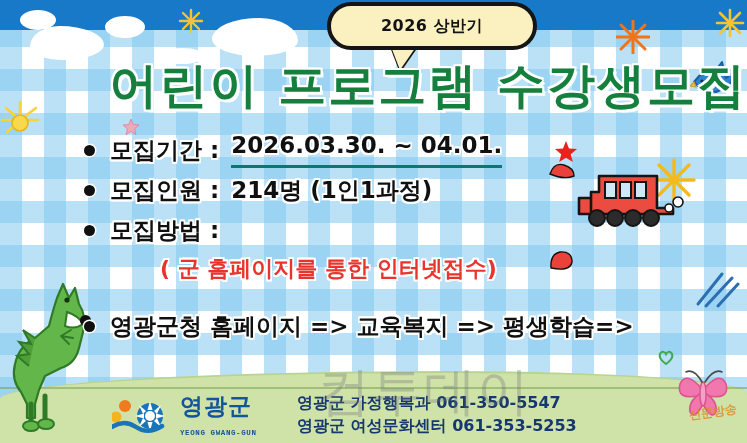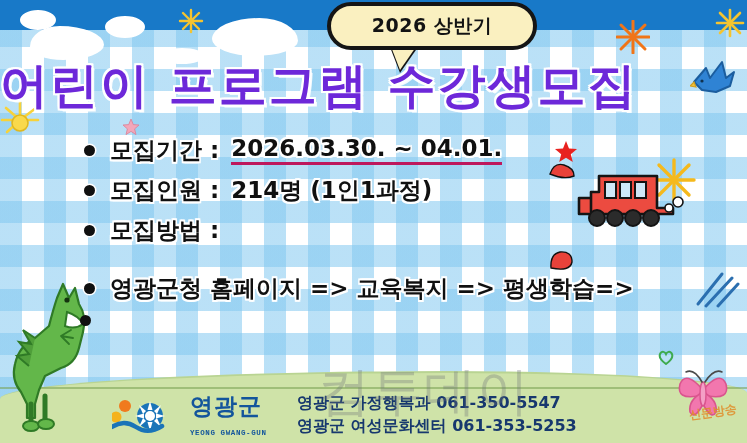--- a/index.html
+++ b/index.html
@@ -97,30 +97,30 @@
   #bubble-tail{
     position:absolute; left:390px; top:44px; z-index:8;
     width:0; height:0;
     border-left:10px solid transparent;
     border-right:18px solid transparent;
     border-top:26px solid #faf0c0;
     filter: drop-shadow(0 3px 0 #151515);
   }
   #bubble-text{
     font-family:"DejaVu Sans", sans-serif;
-    font-size:19px; font-weight:700; color:#131313;
+    font-size:16px; font-weight:700; color:#131313;
     letter-spacing:0.5px; white-space:nowrap;
   }
 
   
   #title {
     position:absolute; left:0; top:54px; width:747px; z-index:10;
-    text-align:left;
-    font-family:"DejaVu Sans", sans-serif;
-    font-size:48px; font-weight:700; color:#6d28d9;
+    text-align:right;
+    font-family:"DejaVu Sans", sans-serif;
+    font-size:48px; font-weight:700; color:#15803d;
     letter-spacing:2px;
     text-shadow:
       2px 0 0 #fff, -2px 0 0 #fff, 0 2px 0 #fff, 0 -2px 0 #fff,
       2px 2px 0 #fff, -2px -2px 0 #fff, 2px -2px 0 #fff, -2px 2px 0 #fff,
       3px 3px 0 rgba(255,255,255,0.9);
     white-space:nowrap;
   }
 
   
   #body-list{
@@ -139,22 +139,22 @@
       1.6px 0 0 #fff, -1.6px 0 0 #fff, 0 1.6px 0 #fff, 0 -1.6px 0 #fff,
       1.6px 1.6px 0 #fff, -1.6px -1.6px 0 #fff,
       1.6px -1.6px 0 #fff, -1.6px 1.6px 0 #fff;
   }
   .bullet{
     width:11px; height:11px; background:#101010; border-radius:50%;
     margin-right:15px; flex:0 0 auto;
     box-shadow:0 0 0 1.5px #fff;
   }
   .underline-red{
-    border-bottom:3px solid #be185d;
-    padding-bottom:1px;
+    border-bottom:3px solid #0f766e;
+    padding-bottom:7px;
   }
   .red-text{
     color:#e8342c;
     font-size:22px;
     text-shadow:
       1.6px 0 0 #fff, -1.6px 0 0 #fff, 0 1.6px 0 #fff, 0 -1.6px 0 #fff,
       1.6px 1.6px 0 #fff, -1.6px -1.6px 0 #fff,
       1.6px -1.6px 0 #fff, -1.6px 1.6px 0 #fff;
   }
   .indent-red{ padding-left:76px; }
@@ -167,21 +167,21 @@
     text-align:left;
     font-family:"DejaVu Sans", sans-serif;
     font-weight:700; font-size:16px; color:#17386e;
     line-height:1.45;
     width:470px;
   }
   #footer .frow{ white-space:nowrap;margin-left:32px; }
 
   #logo{
     position:absolute; left:112px; bottom:6px; z-index:11;
-    display:flex; align-items:flex-end; gap:16px;
+    display:flex; align-items:flex-end; gap:6px;
   }
   #logo-mark{ width:62px; height:42px; flex:0 0 auto; }
   #logo-text{ display:flex; flex-direction:column; line-height:1; }
   #logo-kr{
     font-family:"DejaVu Sans", sans-serif;
     font-size:23px; font-weight:700; color:#13559c;
     letter-spacing:1px;
   }
   #logo-en{
     font-family:Liberation Mono, monospace;
@@ -394,20 +394,23 @@
       <span style="width:12px"></span>
       <span>214명 (1인1과정)</span>
     </div>
 
     <div class="line">
       <span class="bullet"></span>
       <span>모집방법 :</span>
       <span style="width:8px"></span>
     </div>
 
+    <div class="line tight indent-red">
+      <span class="red-text">( 군 홈페이지를 통한 인터넷접수)</span>
+    </div>
 
     <div class="line" style="margin-top:18px">
       <span class="bullet"></span>
       <span>영광군청 홈페이지 =&gt; 교육복지 =&gt; 평생학습=&gt;</span>
     </div>
 
 
   </div>
 
   <div id="logo">

